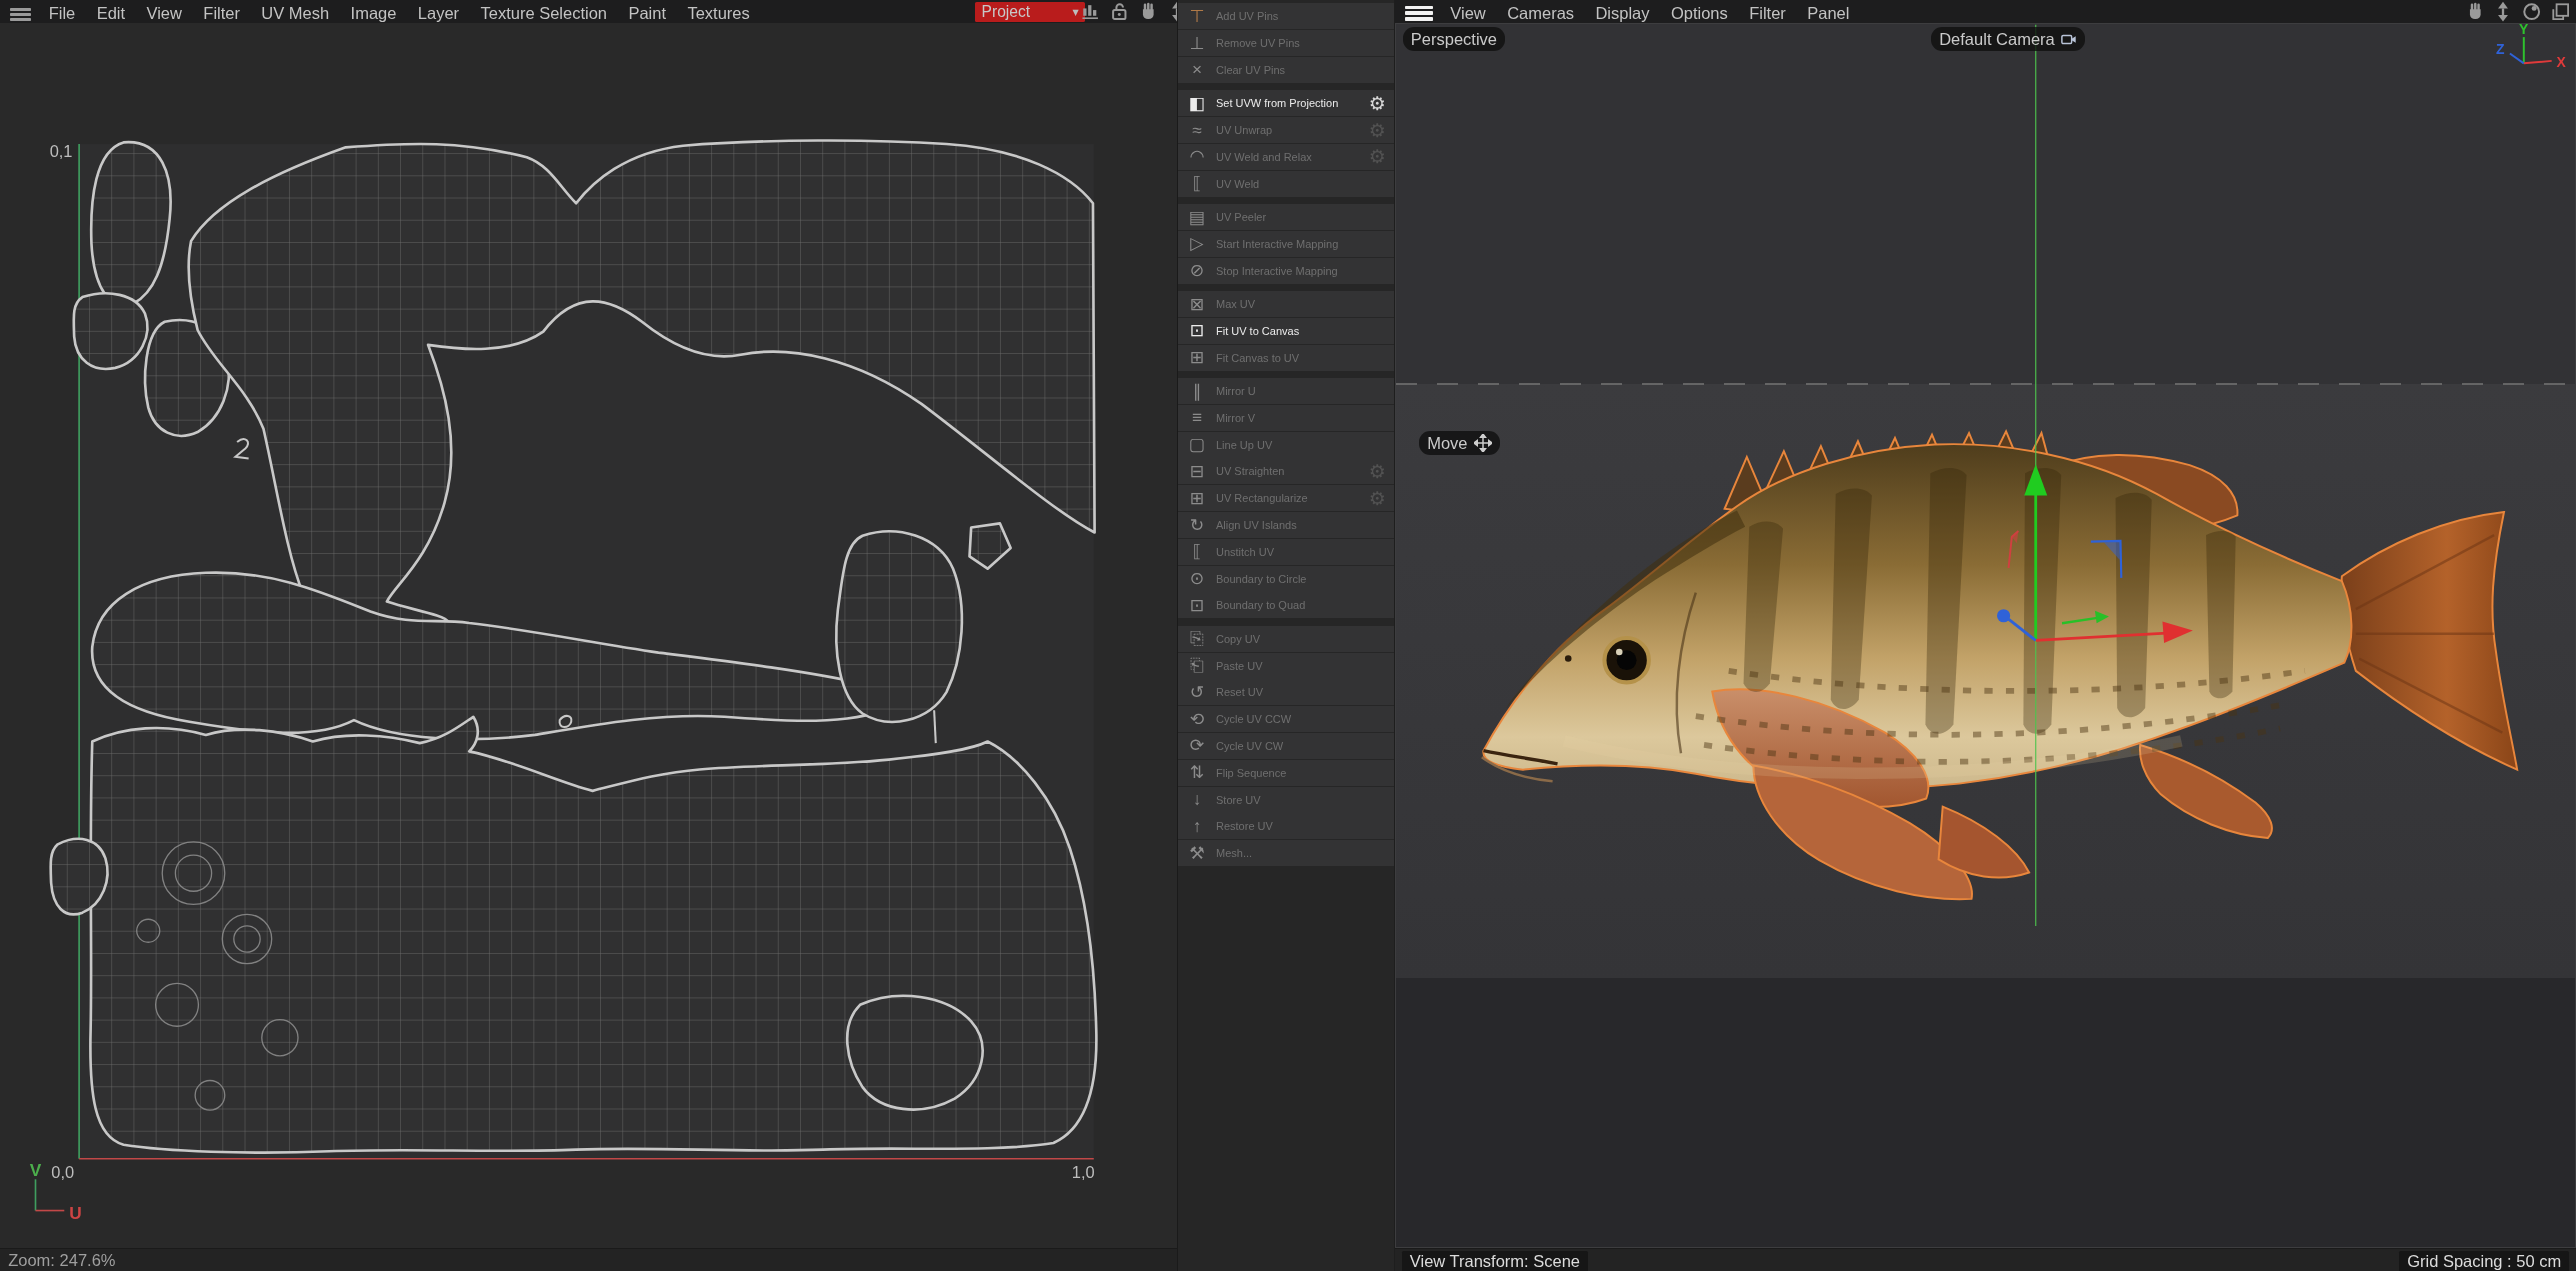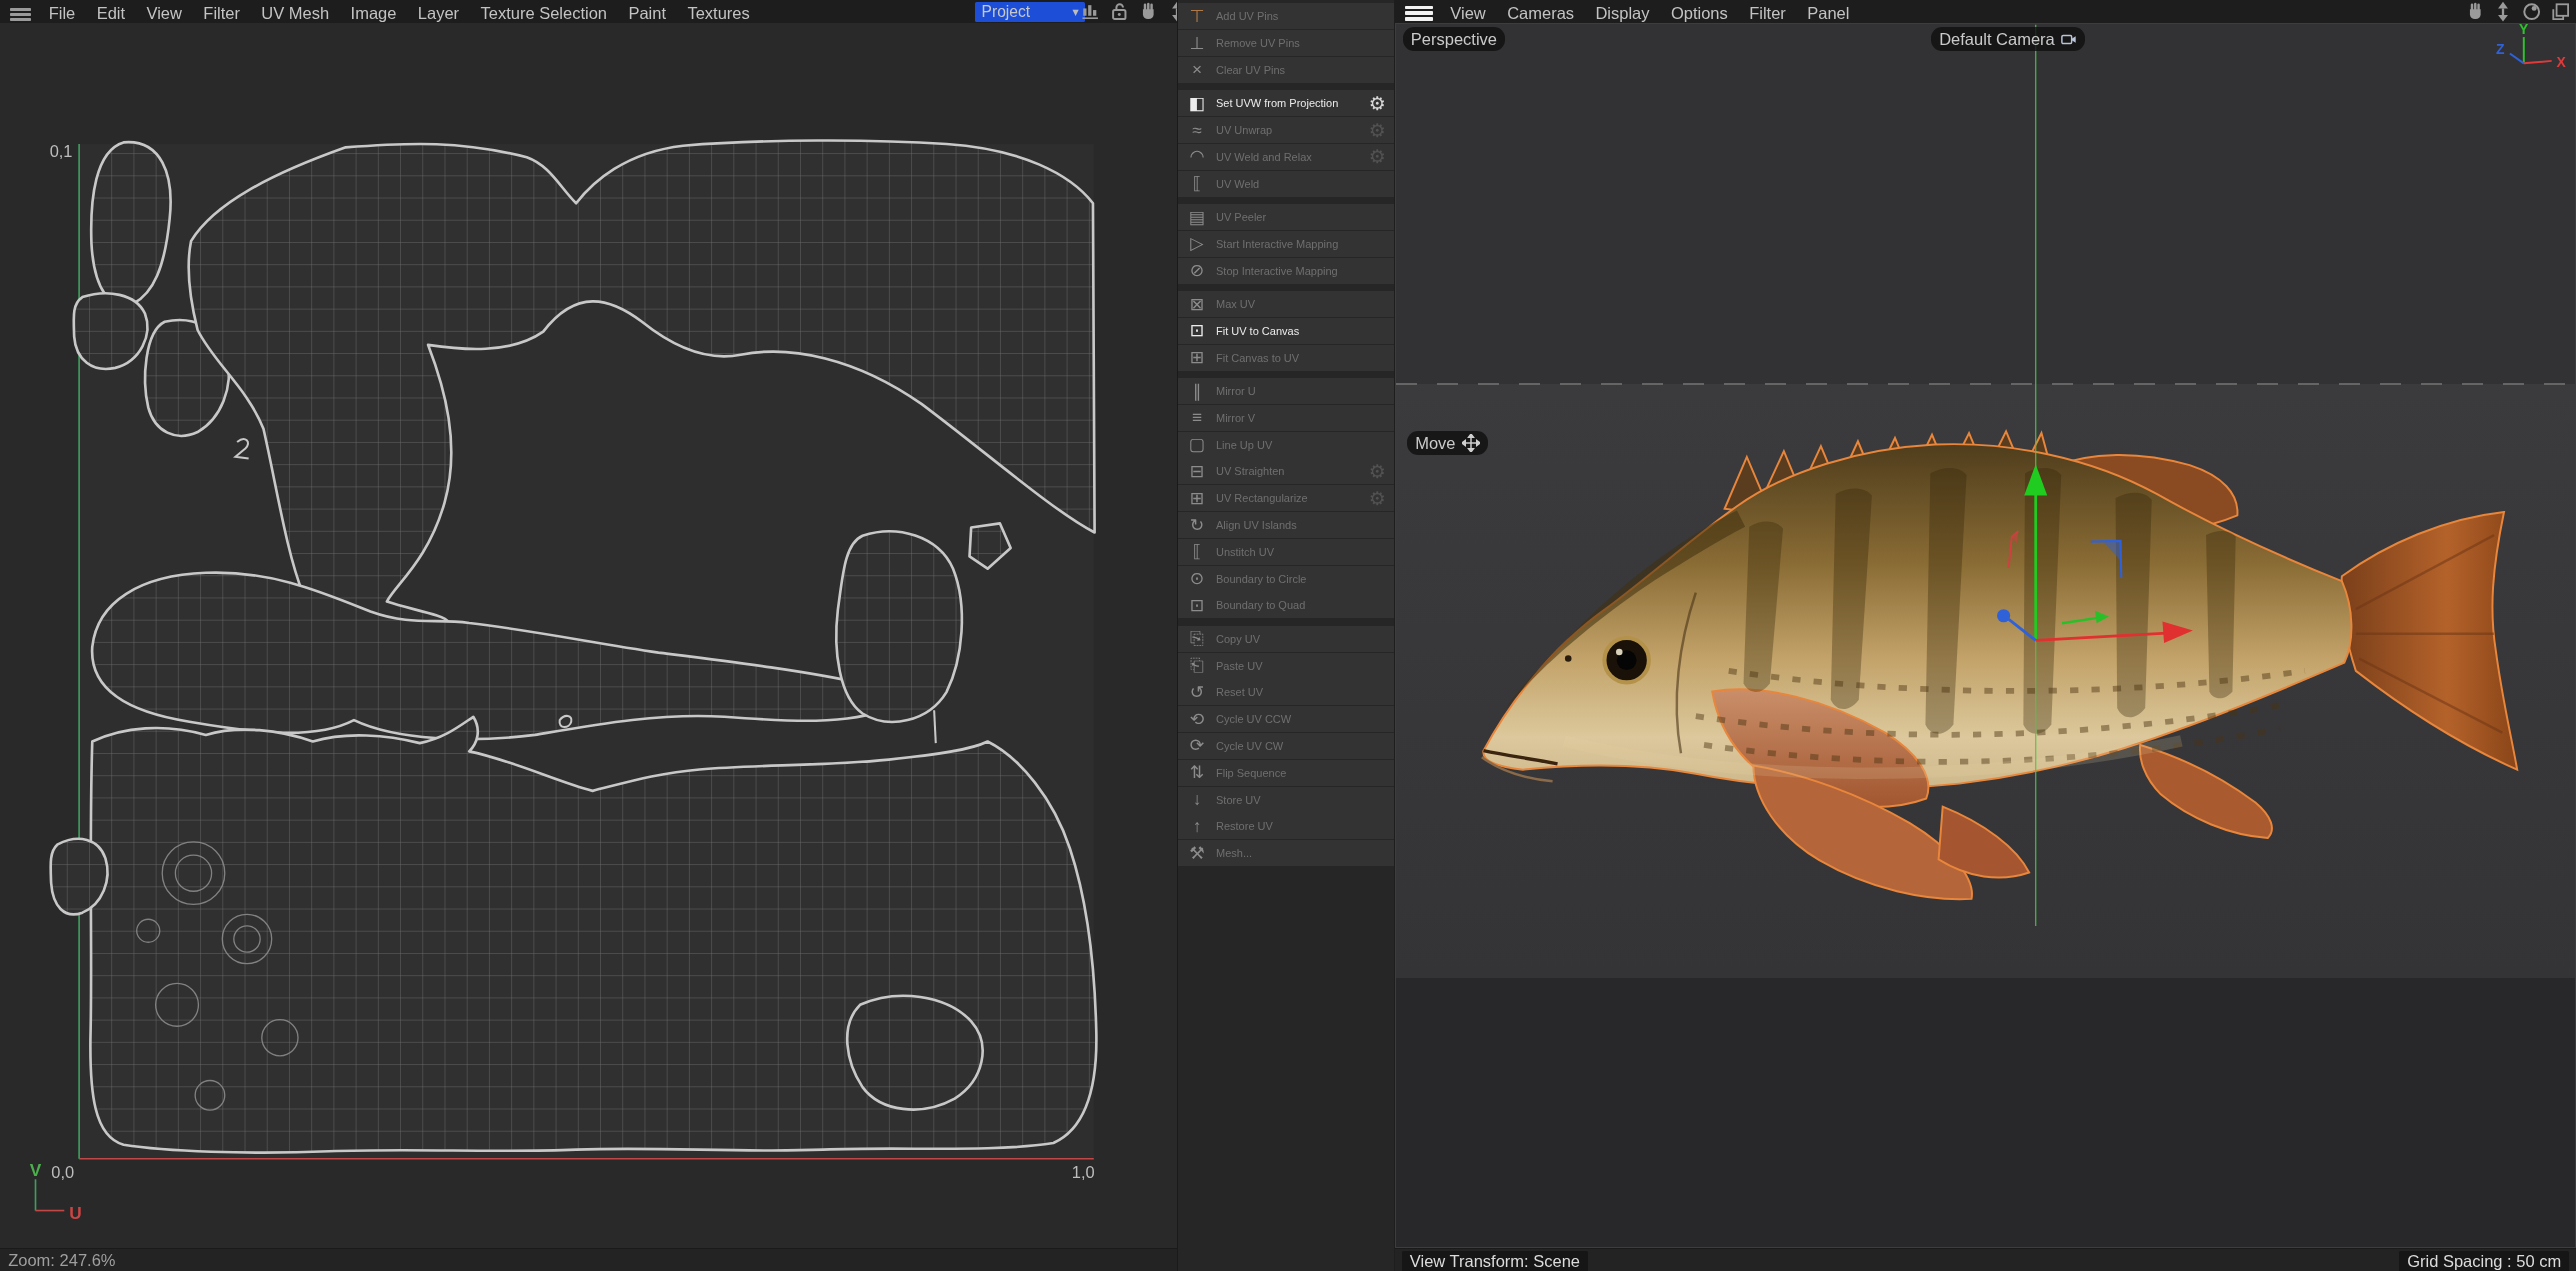--- a/index.html
+++ b/index.html
@@ -9,21 +9,21 @@
   .menubar{height:23px;background:#1d1d1e;display:flex;align-items:flex-end;color:#c3c3c3;font-size:16.5px;}
   .menu-item{padding:0 10.7px;cursor:default;white-space:nowrap;}
   .hamburger{display:inline-block;margin:0 6.6px 0 10px;}
   .hamburger i{display:block;height:2.5px;border-radius:0.8px;background:#9a9a9a;margin:2.5px 0;width:21.4px;}
   .hamburger.bright i{background:#f2f2f2;height:3.3px;width:28px;}
   
   #left-pane{left:0;top:0;width:1177px;height:1272px;background:#292929;}
   #tabbar{left:0;top:23px;width:1177px;height:25px;background:#2a2a2b;border-bottom:0.8px solid #232323;}
   #uv-tab{position:absolute;left:1.6px;top:1.6px;height:21.4px;background:#191919;color:#c8c8c8;
     font-size:16.5px;display:flex;align-items:center;padding:0 11.5px;}
-  #project-box{position:absolute;left:975px;top:1.6px;width:97px;height:20px;background:#1d4ed8;
+  #project-box{position:absolute;left:975px;top:1.6px;width:97px;height:20px;background:#b91c1c;
     color:#c8c8c8;font-size:15.6px;display:flex;align-items:center;justify-content:space-between;
     padding:0 6.6px;border-radius:1.6px;}
   .tb-icons{position:absolute;top:0.8px;display:flex;gap:7.4px;align-items:center;}
   .tb-icons svg{display:block;}
   #uv-canvas{left:0;top:42px;width:1177px;height:1199px;background:#292929;overflow:hidden;}
   #left-status{left:0;top:1248px;width:1177px;height:24px;background:#232323;color:#9f9f9f;
     font-size:16.5px;display:flex;align-items:center;padding-left:8.2px;border-top:0.8px solid #1a1a1a;box-sizing:border-box;}
   
   #tools-panel{left:1177px;top:0;width:217px;height:1272px;background:#262626;border-left:0.8px solid #1a1a1a;
     box-sizing:border-box;padding-top:3.3px;}
@@ -456,21 +456,21 @@
     <div class="pill" style="left:6.6px;top:3.3px;">
       <span>Perspective</span>
     </div>
     <div class="pill" style="left:535px;top:3.3px;">
       <span>Default Camera</span>
       <svg width="15.6" height="13" viewBox="0 0 19 16">
         <rect x="1" y="3" width="12" height="10" rx="1.5" fill="none" stroke="#b9c4d8" stroke-width="1.8"></rect>
         <path d="M13 7 L18 4 V12 L13 9 Z" fill="#b9c4d8"></path>
       </svg>
     </div>
-    <div class="pill" style="left:11px;top:407px;">
+    <div class="pill" style="left:23px;top:407px;">
       <span>Move</span>
       <svg width="18" height="18" viewBox="0 0 22 22">
         <g stroke="#cfcfcf" stroke-width="1.8" fill="#cfcfcf">
           <line x1="11" y1="3" x2="11" y2="19"></line>
             <line x1="3" y1="11" x2="19" y2="11"></line>
           <path d="M11 0 L14 4 H8 Z"></path>
             <path d="M11 22 L8 18 H14 Z"></path>
           <path d="M0 11 L4 8 V14 Z"></path>
             <path d="M22 11 L18 14 V8 Z"></path>
         </g>

